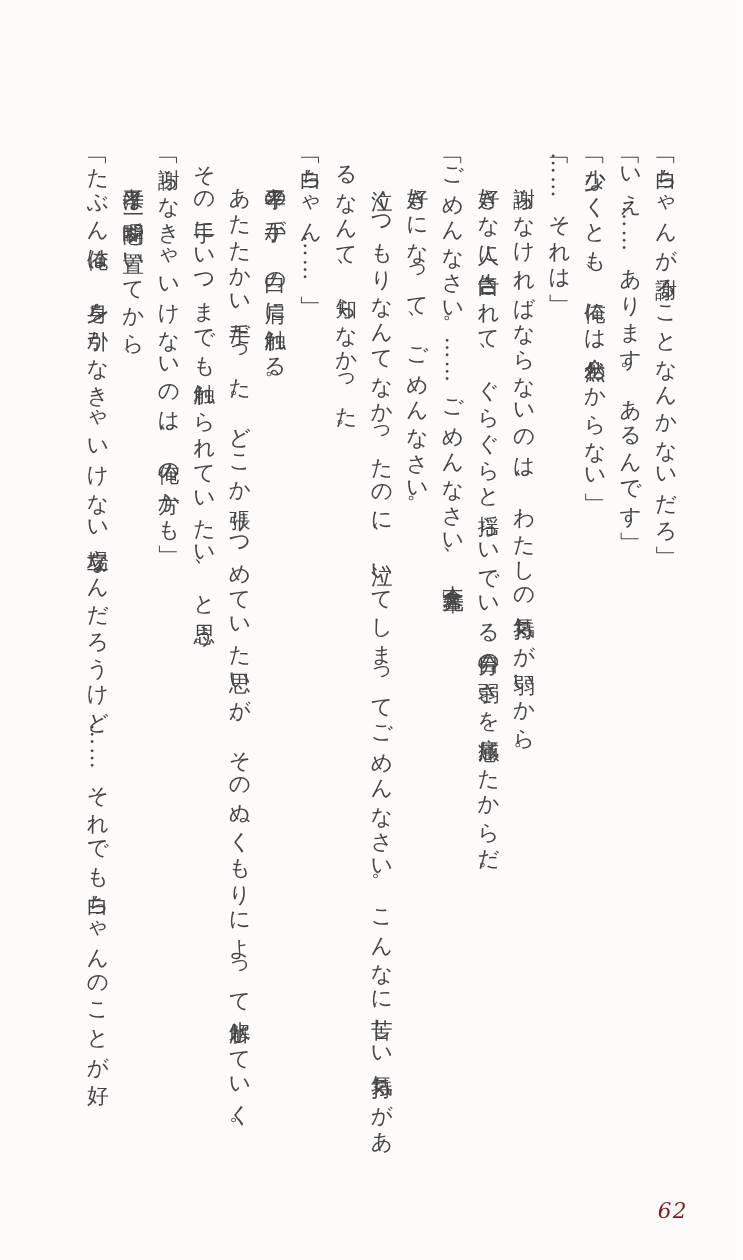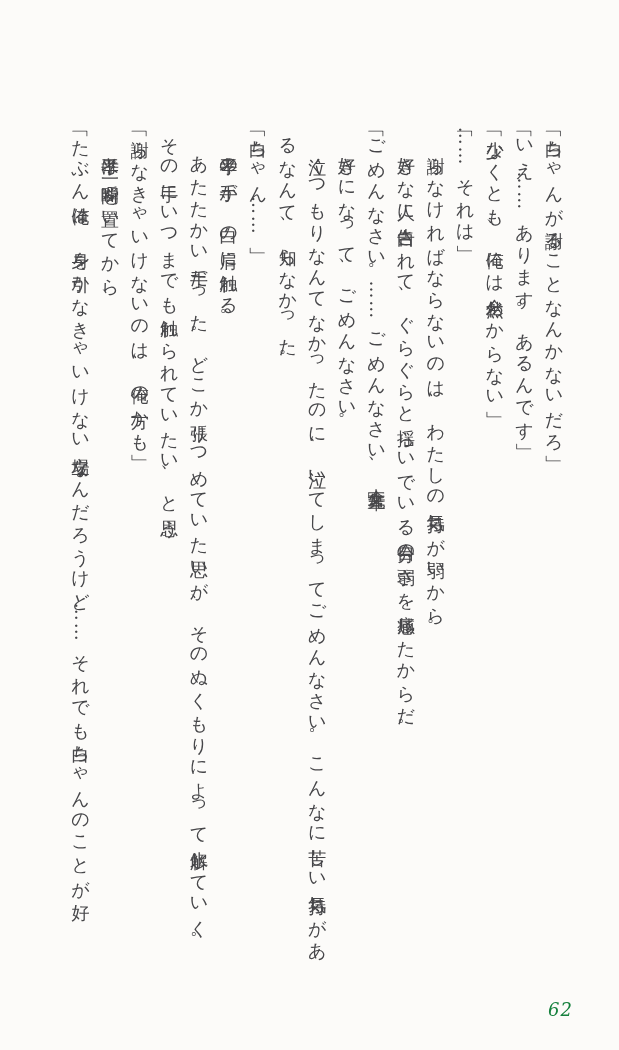--- a/index.html
+++ b/index.html
@@ -36,21 +36,21 @@
     text-indent: 1em;
   }
   .folio {
     position: absolute;
     top: 999px;
     right: 46px;
     font-family: "DejaVu Serif", "Liberation Serif", serif;
     font-style: italic;
     font-size: 18px;
     letter-spacing: 1px;
-    color: #15803d;
+    color: #7f1d1d;
     margin-left: 16px;
   }
 </style>
 </head>
 <body>
 
 <div class="page">
   <div class="text-block">
       <p class="para" lang="ja">「白ちゃんが謝ることなんかないだろ」</p>
       <p class="para" lang="ja">「いえ……あります。あるんです」</p>

